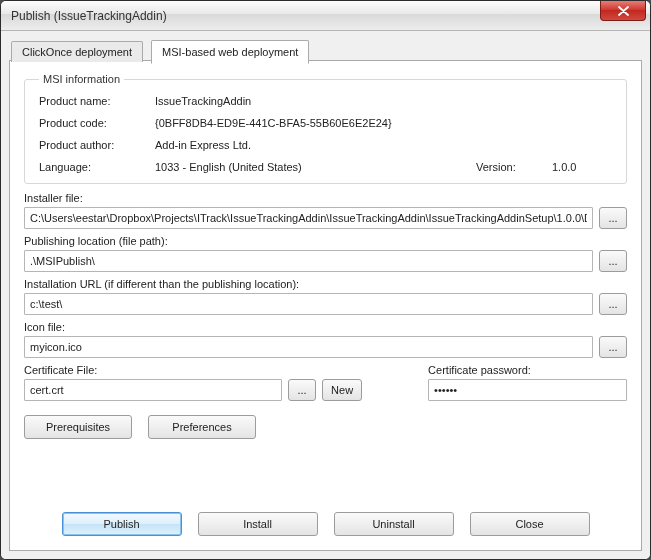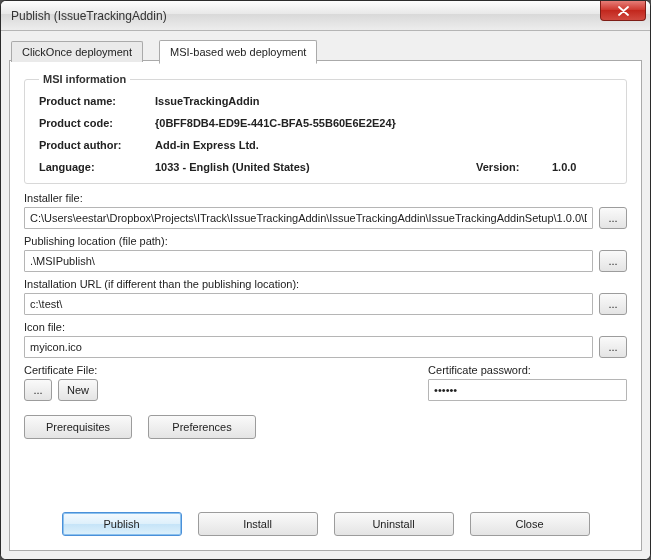--- a/index.html
+++ b/index.html
@@ -67,21 +67,21 @@
     z-index: 2;
     position: relative;
     padding-left: 2px;
   }
   .tab {
     padding: 4px 10px 4px 10px;
     border: 1px solid #aaa;
     border-bottom: none;
     background: #eaeaea;
     font-size: 11px;
-    margin-right: 16px;
+    margin-right: 8px;
     border-radius: 2px 2px 0 0;
     position: relative;
     top: 1px;
     color: #222;
   }
   .tab.active {
     background: #fff;
     border-bottom: 1px solid #fff;
     top: 3px;
     padding-top: 5px;
@@ -95,21 +95,20 @@
     padding: 12px 14px 10px 14px;
     display: flex;
     flex-direction: column;
     position: relative;
   }
   fieldset.msi-info {
     border: 1px solid #d8d8d8;
     border-radius: 3px;
     padding: 10px 14px 10px 14px;
     margin: 0 0 8px 0;
-    font-weight: bold;
   }
   fieldset.msi-info legend {
     font-size: 11px;
     color: #333;
     padding: 0 4px;
   }
   .info-grid {
     display: grid;
     grid-template-columns: 110px 1fr 70px 60px;
     row-gap: 10px;
@@ -264,20 +263,21 @@
         <div class="field-row">
           <input class="textbox" value="myicon.ico" style="">
           <button class="browse-btn">...</button>
         </div>
       </div>
 
       <div class="two-col">
         <div class="field-block">
           <span class="field-label">Certificate File:</span>
           <div class="field-row">
+            <input class="textbox" value="cert.crt" style="">
             <button class="browse-btn">...</button>
             <button class="small-btn">New</button>
           </div>
         </div>
         <div class="field-block">
           <span class="field-label">Certificate password:</span>
           <div class="field-row">
             <input class="password" type="password" value="••••••" style="">
           </div>
         </div>

